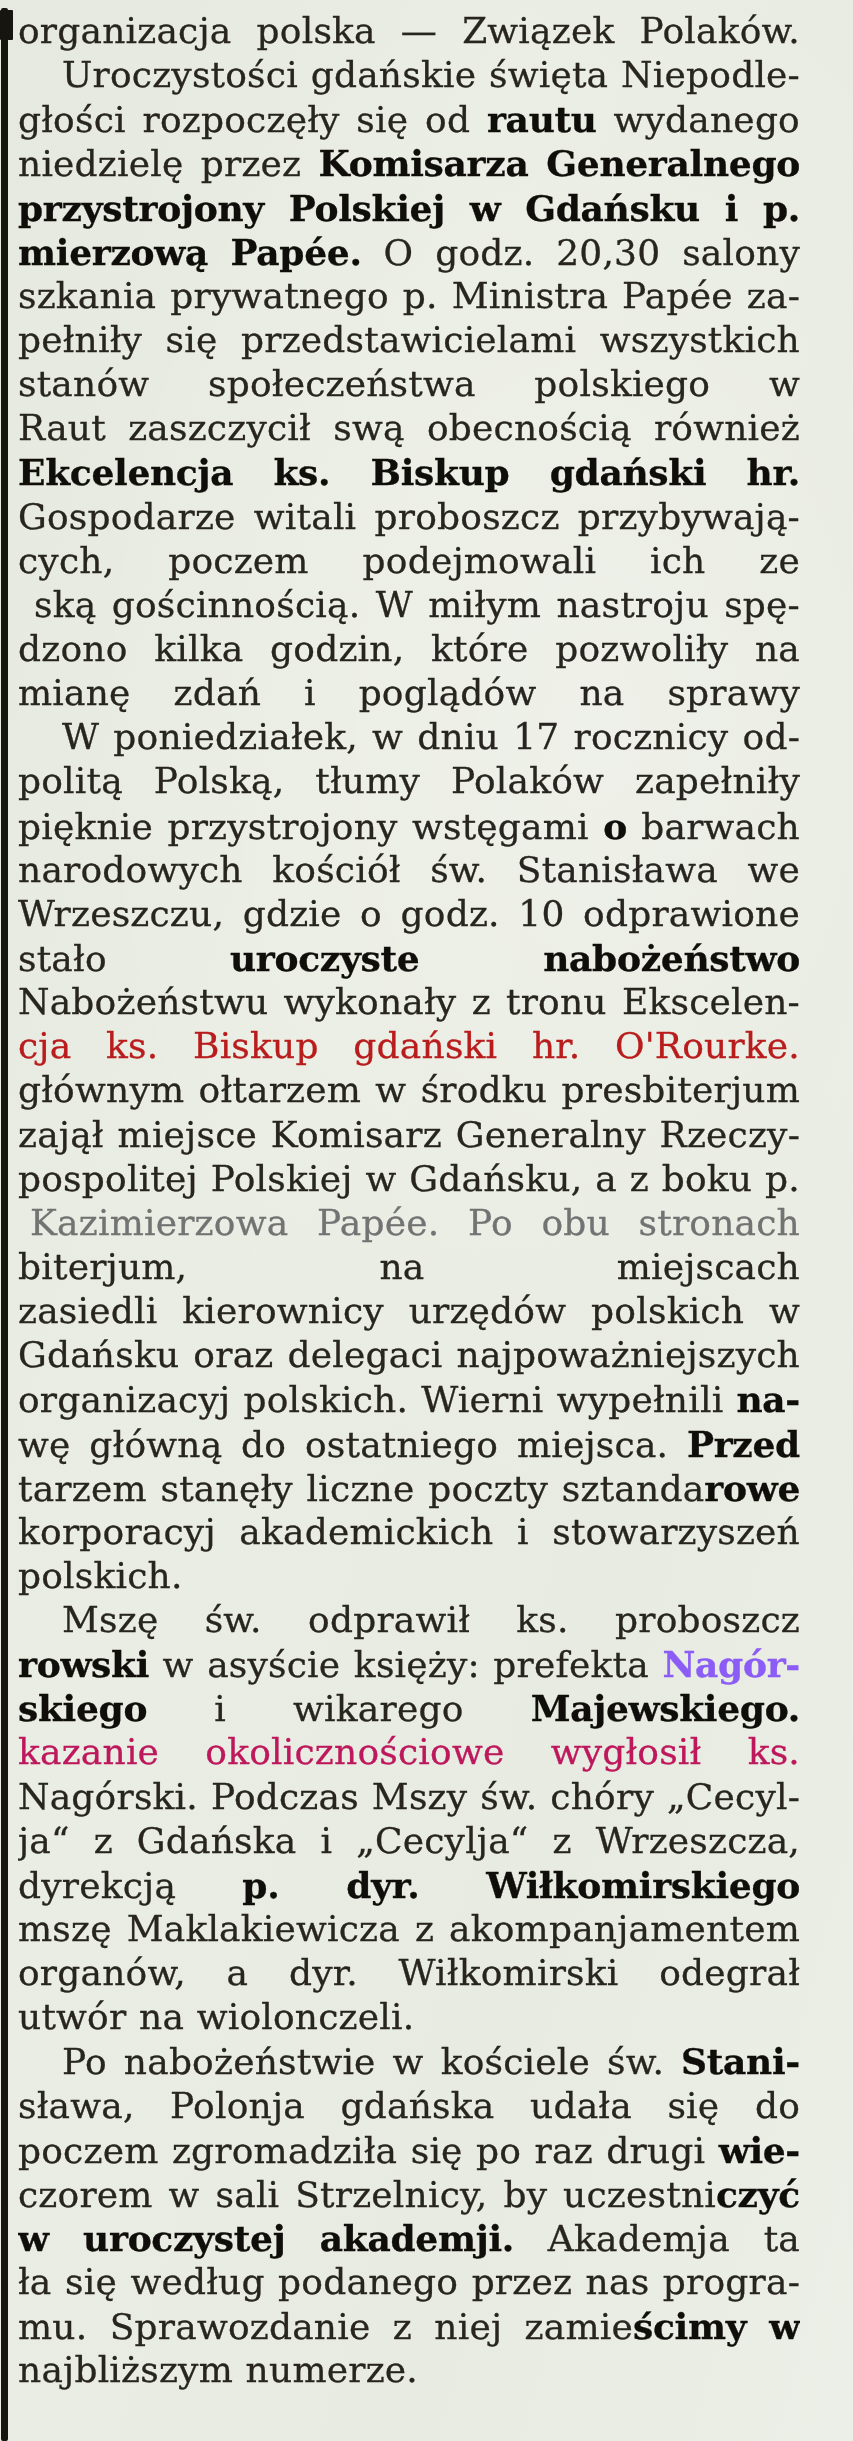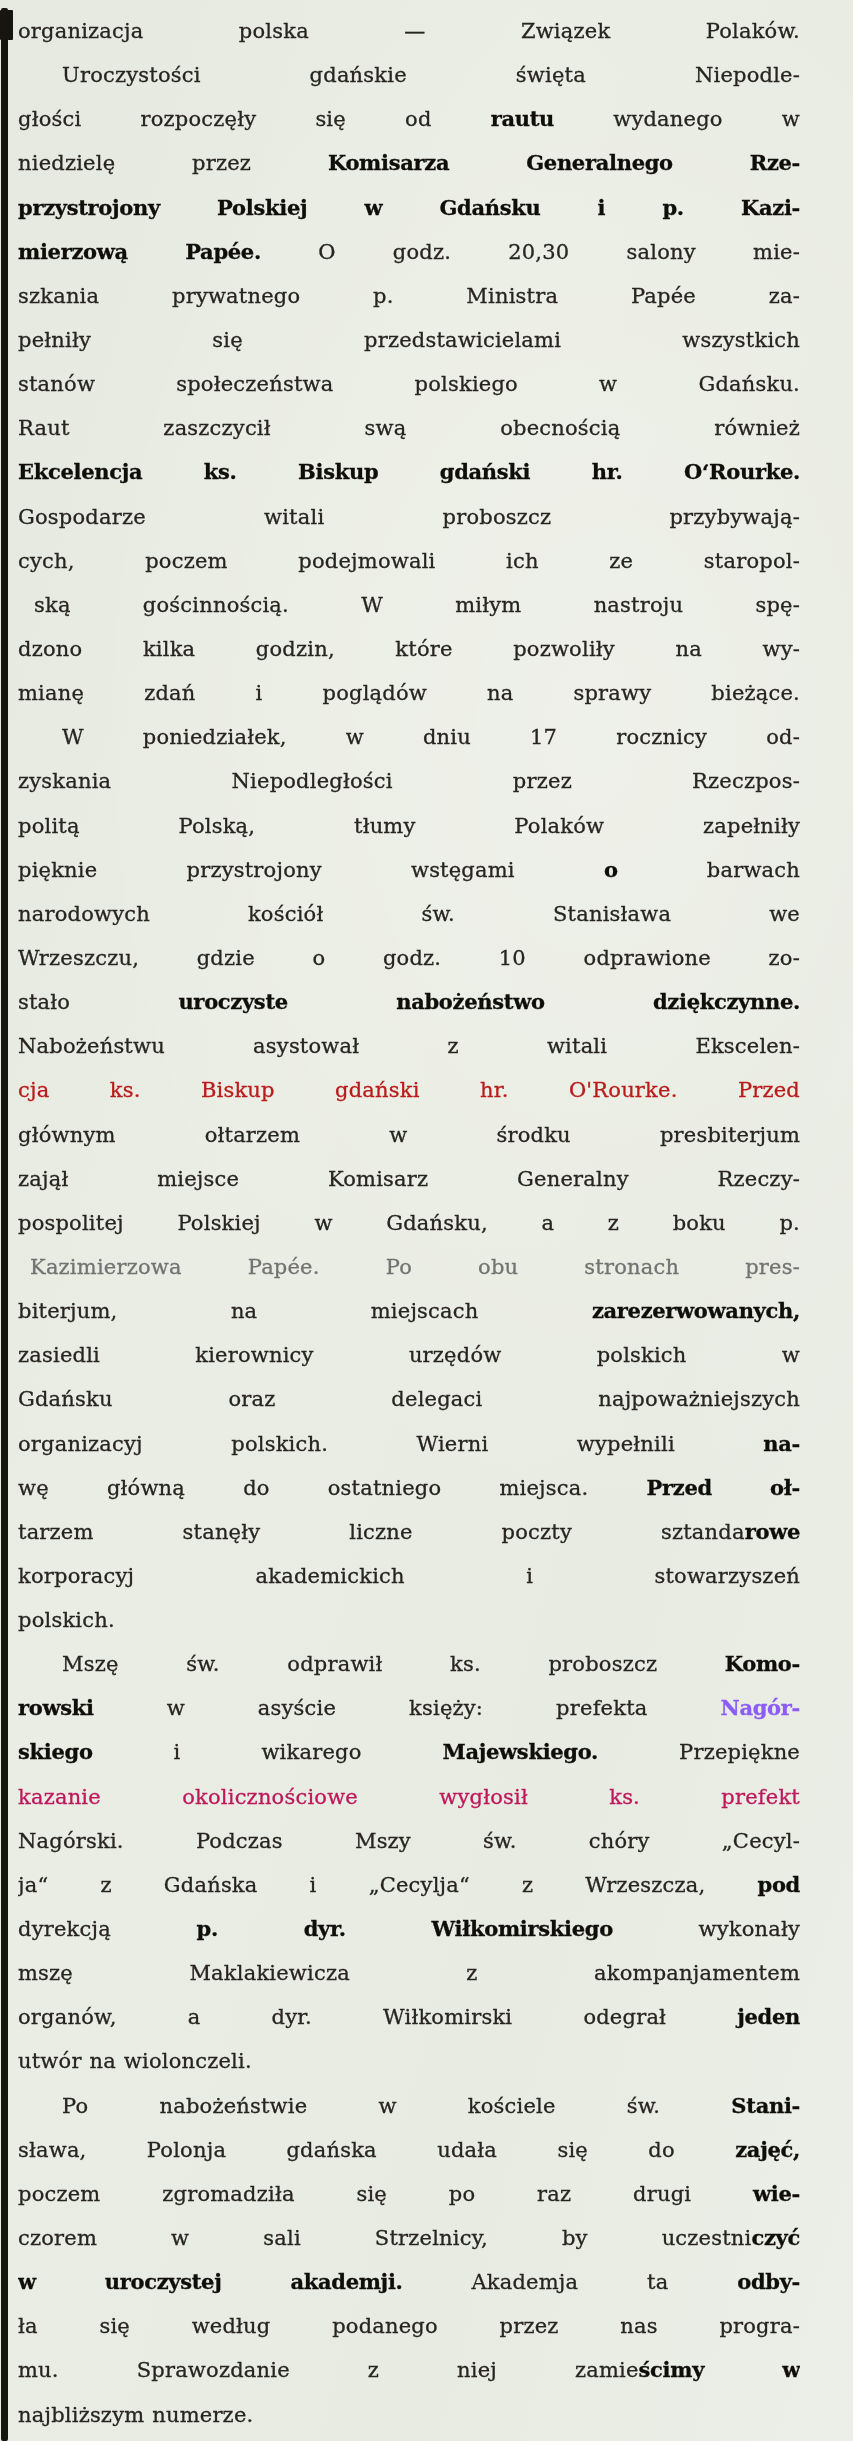--- a/index.html
+++ b/index.html
@@ -33,21 +33,21 @@
     height: 30px;
     border-radius: 1px;
   }
   .article-body {
     position: absolute;
     left: 18px;
     top: 9px;
     width: 782px;
   }
   .line {
-    font-size: 21px;
+    font-size: 36px;
     line-height: 44.15px;
     height: 44.15px;
     overflow: hidden;
     text-align: justify;
     text-align-last: justify;
     letter-spacing: 0.2px;
     word-spacing: 1px;
     -webkit-text-stroke: 0.3px currentColor;
   }
   .line.nojust {
@@ -79,27 +79,26 @@
     <div class="line"><span class="seg" style="color: rgb(40, 37, 32);">pełniły się przedstawicielami wszystkich</span></div>
     <div class="line"><span class="seg" style="color: rgb(40, 37, 32);">stanów społeczeństwa polskiego w Gdańsku.</span></div>
     <div class="line"><span class="seg" style="color: rgb(40, 37, 32);">Raut zaszczycił swą obecnością również</span></div>
     <div class="line"><span class="seg b" style="color: rgb(16, 14, 10);">Ekcelencja ks. Biskup gdański hr. O‘Rourke.</span></div>
     <div class="line"><span class="seg" style="color: rgb(40, 37, 32);">Gospodarze witali proboszcz przybywają-</span></div>
     <div class="line"><span class="seg" style="color: rgb(40, 37, 32);">cych, poczem podejmowali ich ze staropol-</span></div>
     <div class="line"><span class="seg" style="color: rgb(40, 37, 32); margin-left: 16px;">ską gościnnością. W miłym nastroju spę-</span></div>
     <div class="line"><span class="seg" style="color: rgb(40, 37, 32);">dzono kilka godzin, które pozwoliły na wy-</span></div>
     <div class="line"><span class="seg" style="color: rgb(40, 37, 32);">mianę zdań i poglądów na sprawy bieżące.</span></div>
     <div class="line indent"><span class="seg" style="color: rgb(40, 37, 32);">W poniedziałek, w dniu 17 rocznicy od-</span></div>
-    <div class="line"><span class="seg" style="color: rgb(40, 37, 32);">zyskania Niepodległości przez Rzeczpos-</span></div>
     <div class="line"><span class="seg" style="color: rgb(40, 37, 32);">politą Polską, tłumy Polaków zapełniły</span></div>
     <div class="line"><span class="seg" style="color: rgb(40, 37, 32);">pięknie przystrojony wstęgami </span><span class="seg b" style="color: rgb(16, 14, 10);">o</span><span class="seg" style="color: rgb(40, 37, 32);"> barwach</span></div>
     <div class="line"><span class="seg" style="color: rgb(40, 37, 32);">narodowych kościół św. Stanisława we</span></div>
     <div class="line"><span class="seg" style="color: rgb(40, 37, 32);">Wrzeszczu, gdzie o godz. 10 odprawione zo-</span></div>
     <div class="line"><span class="seg" style="color: rgb(40, 37, 32);">stało </span><span class="seg b" style="color: rgb(16, 14, 10);">uroczyste nabożeństwo dziękczynne.</span></div>
-    <div class="line"><span class="seg" style="color: rgb(40, 37, 32);">Nabożeństwu asystował z witali Ekscelen-</span></div>
+    <div class="line"><span class="seg" style="color: rgb(40, 37, 32);">Nabożeństwu wykonały z tronu Ekscelen-</span></div>
     <div class="line"><span class="seg" style="color: #b91c1c;">cja ks. Biskup gdański hr. O'Rourke. Przed</span></div>
     <div class="line"><span class="seg" style="color: rgb(40, 37, 32);">głównym ołtarzem w środku presbiterjum</span></div>
     <div class="line"><span class="seg" style="color: rgb(40, 37, 32);">zajął miejsce Komisarz Generalny Rzeczy-</span></div>
     <div class="line"><span class="seg" style="color: rgb(40, 37, 32);">pospolitej Polskiej w Gdańsku, a z boku p.</span></div>
     <div class="line"><span class="seg" style="color: #737373; margin-left: 12px;">Kazimierzowa Papée. Po obu stronach pres-</span></div>
     <div class="line"><span class="seg" style="color: rgb(40, 37, 32);">biterjum, na miejscach </span><span class="seg b" style="color: rgb(16, 14, 10);">zarezerwowanych,</span></div>
     <div class="line"><span class="seg" style="color: rgb(40, 37, 32);">zasiedli kierownicy urzędów polskich w</span></div>
     <div class="line"><span class="seg" style="color: rgb(40, 37, 32);">Gdańsku oraz delegaci najpoważniejszych</span></div>
     <div class="line"><span class="seg" style="color: rgb(40, 37, 32);">organizacyj polskich. Wierni wypełnili </span><span class="seg b" style="color: rgb(16, 14, 10);">na-</span></div>
     <div class="line"><span class="seg" style="color: rgb(40, 37, 32);">wę główną do ostatniego miejsca. </span><span class="seg b" style="color: rgb(16, 14, 10);">Przed oł-</span></div>

